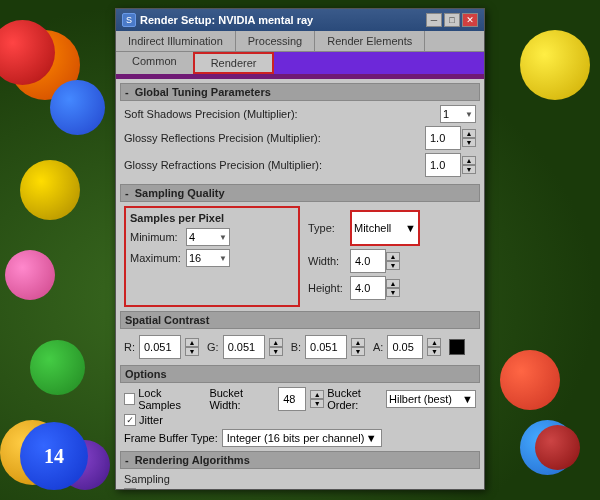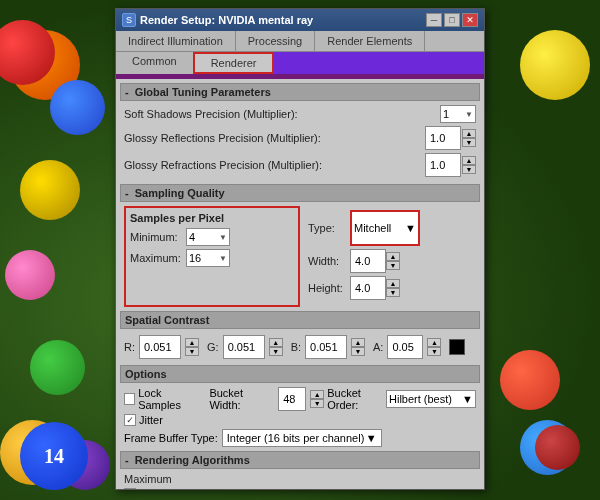--- a/index.html
+++ b/index.html
@@ -651,21 +651,21 @@
         </div>
       </div>
     </div>
 
     <div class="rendering-section">
       <div class="section-header">
         <span class="minus">-</span>
         <span>Rendering Algorithms</span>
       </div>
       <div class="scanline-section">
-        <div class="scanline-title">Maximum</div>
+        <div class="scanline-title">Sampling</div>
         <div class="scanline-row">
           <div class="checkbox"></div>
           <span>Enable</span>
         </div>
       </div>
     </div>
 
   </div>
 </div>
 

